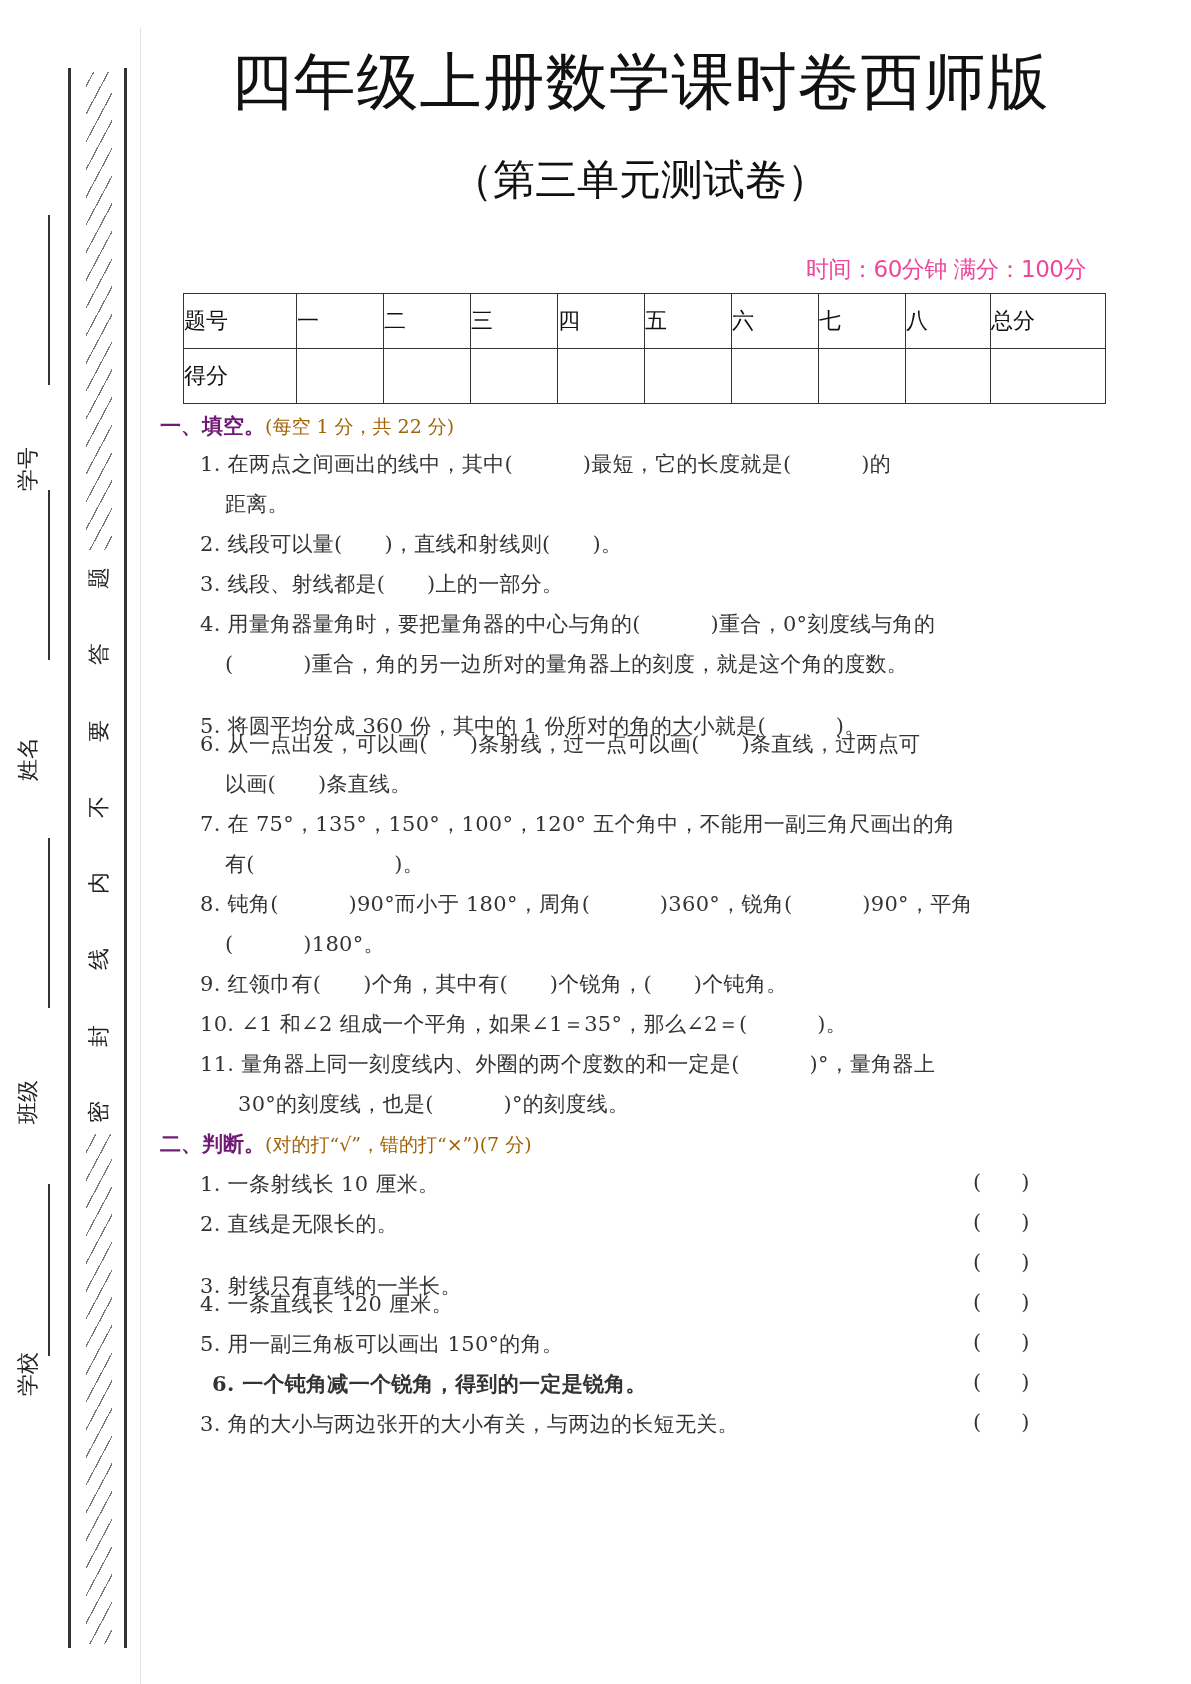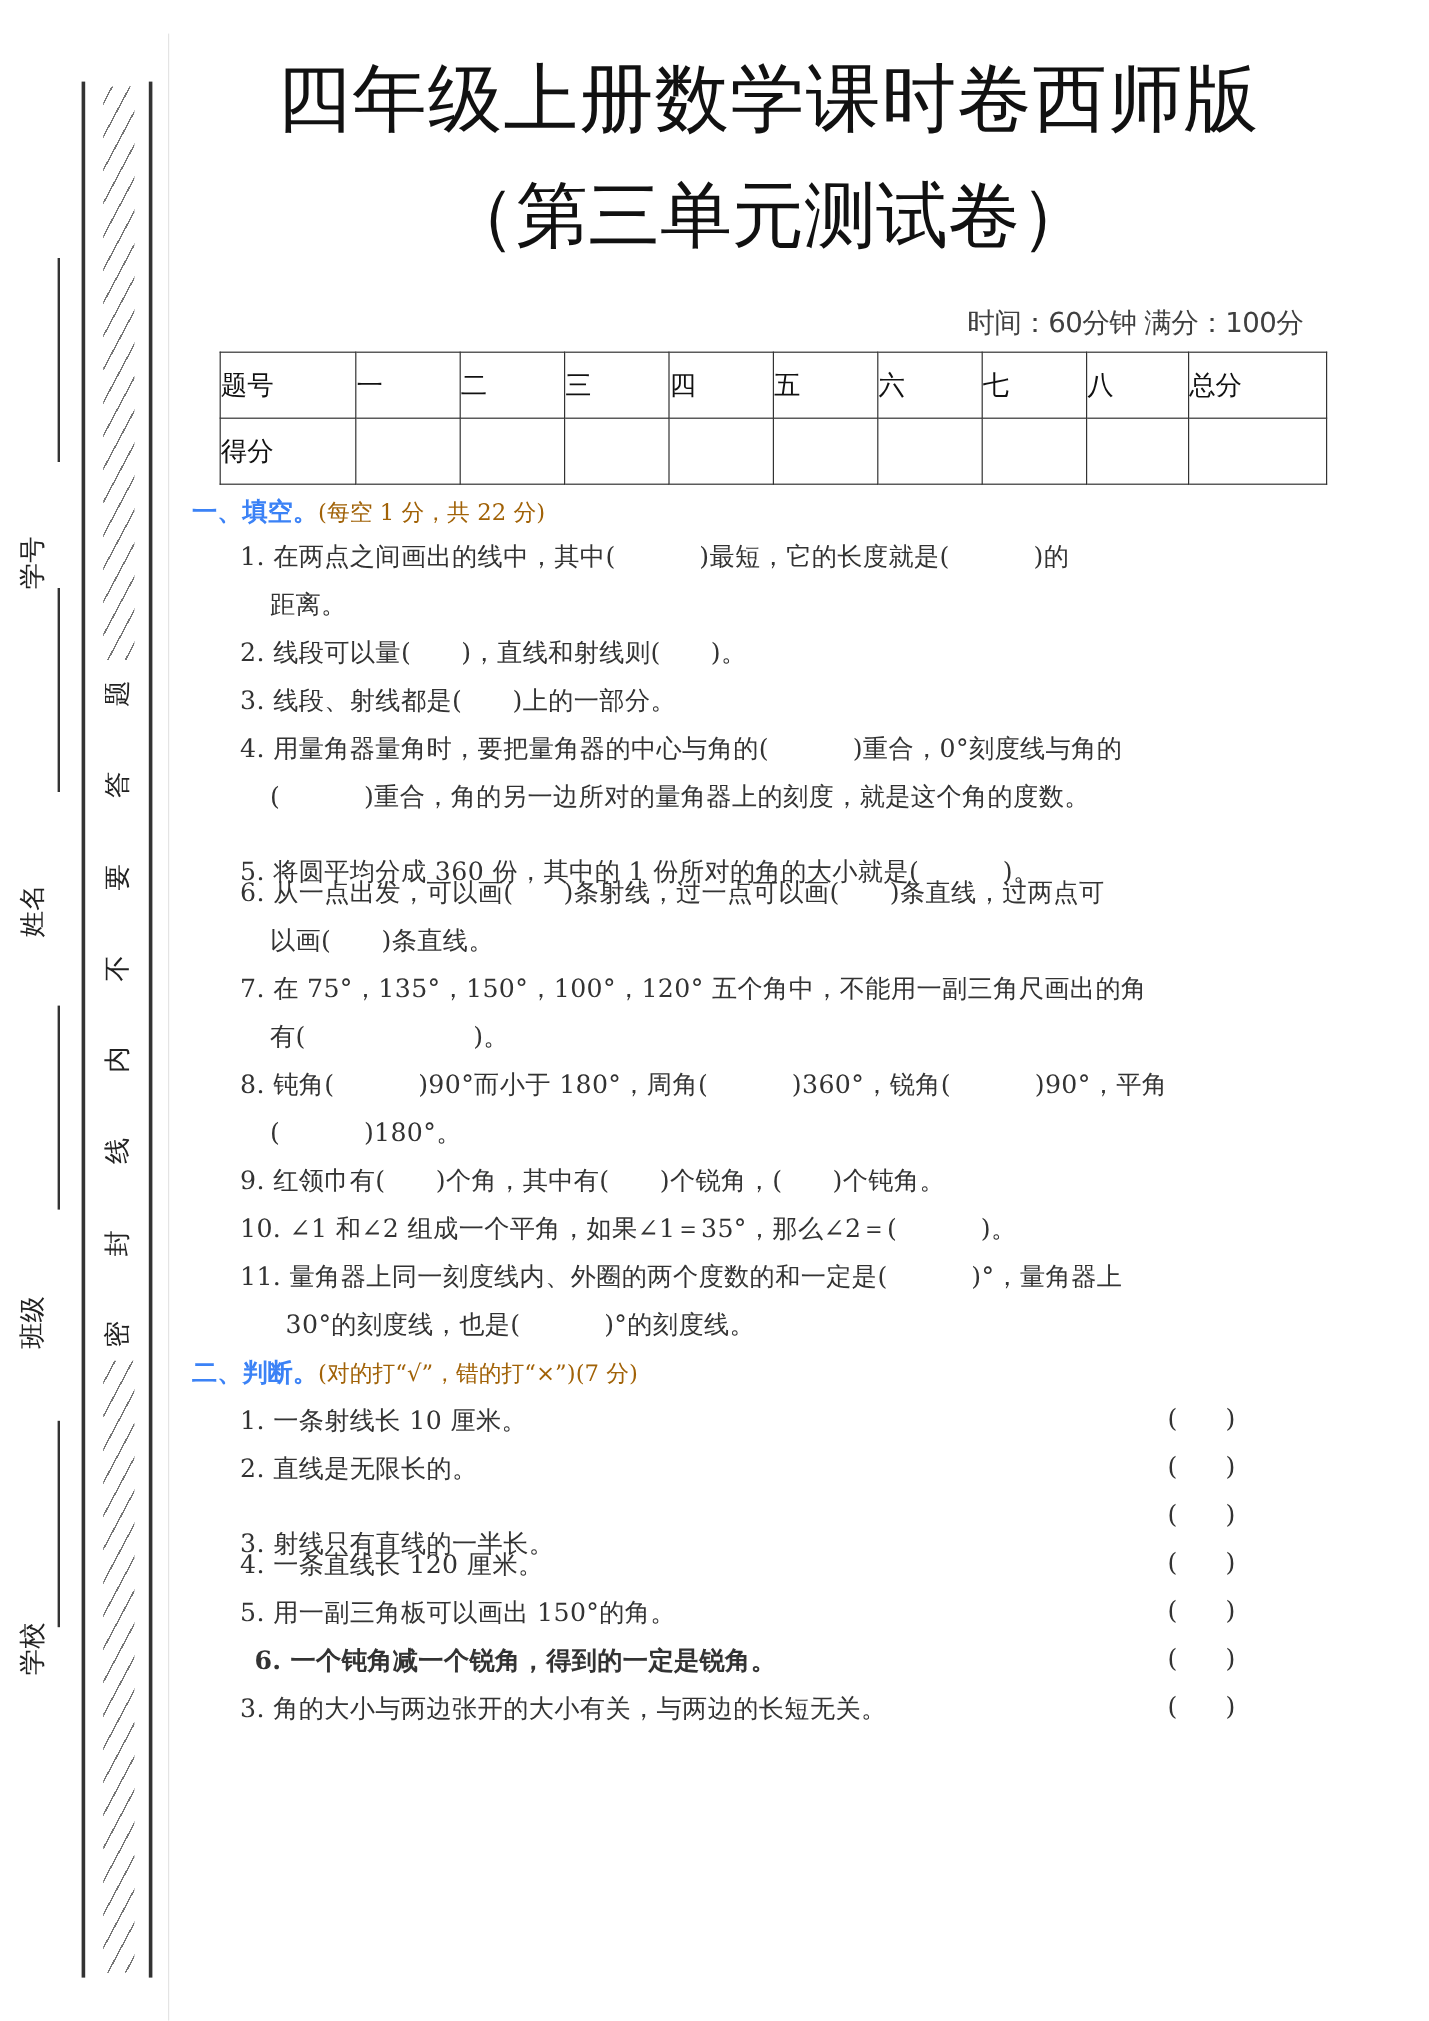--- a/index.html
+++ b/index.html
@@ -20,33 +20,33 @@
     .seal-char { font-family: "DejaVu Sans", sans-serif; font-size: 22px; color: #222; transform: rotate(-90deg); line-height: 26px; }
     .page-edge { position: absolute; left: 140px; top: 28px; width: 1px; height: 1656px; background: #e4e4e4; }
     .field-label { position: absolute; left: 0; font-family: "DejaVu Sans", sans-serif; font-size: 22px; color: #222;
       transform: rotate(-90deg); transform-origin: center; width: 56px; text-align: center; line-height: 28px; }
     .field-line { position: absolute; left: 48px; width: 2px; background: #333; }
 
     
     .title { position: absolute; left: 160px; top: 42px; width: 960px; text-align: center;
       font-family: "DejaVu Sans", "Liberation Sans", sans-serif; font-size: 62px; font-weight: normal; color: #111; letter-spacing: 1px; line-height: 80px; }
     .subtitle { position: absolute; left: 160px; top: 150px; width: 960px; text-align: center;
-      font-family: "DejaVu Sans", "Liberation Sans", sans-serif; font-size: 60px; color: #111; line-height: 60px; }
+      font-family: "DejaVu Sans", "Liberation Sans", sans-serif; font-size: 42px; color: #111; line-height: 60px; }
     .meta { position: absolute; right: 105px; top: 254px; font-family: "DejaVu Sans", "Liberation Sans", sans-serif;
-      font-size: 23px; color: #404040; letter-spacing: -0.5px; }
+      font-size: 23px; color: #ec4899; letter-spacing: -0.5px; }
 
     
     .score-table { position: absolute; left: 183px; top: 293px; width: 912px; border-collapse: collapse; table-layout: fixed; }
     .score-table td { border: 1.5px solid #333; height: 55px; text-align: left; vertical-align: middle;
       font-family: "DejaVu Sans", "Liberation Sans", sans-serif; font-size: 22px; color: #111; }
 
     
     .content { position: absolute; left: 160px; top: 410px; width: 900px; }
     .section-heading { position: absolute; left: 0; font-size: 20px; color: #222; white-space: nowrap; }
-    .section-heading .hd { font-family: "DejaVu Sans", sans-serif; font-weight: bold; font-size: 21px; color: #3b82f6; }
+    .section-heading .hd { font-family: "DejaVu Sans", sans-serif; font-weight: bold; font-size: 21px; color: #701a75; }
     .section-heading .note { font-size: 19px; color: #a16207; }
     .q-line { position: absolute; font-size: 21px; color: #333; white-space: pre; letter-spacing: 0.3px; }
     .judge-paren { position: absolute; left: 813px; font-size: 21px; color: #333; white-space: pre; }
   </style>
 </head>
 <body>
 
 <div class="binding">
   <div class="bind-line left"></div>
   <div class="bind-line right"></div>

